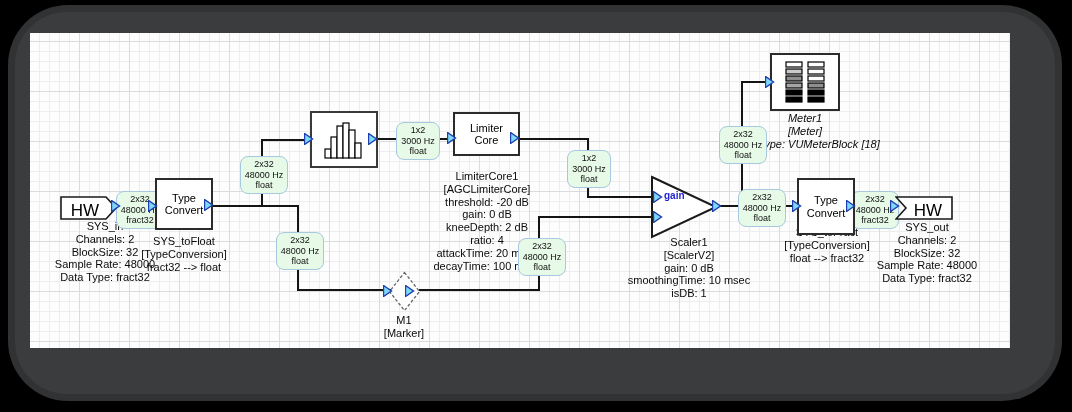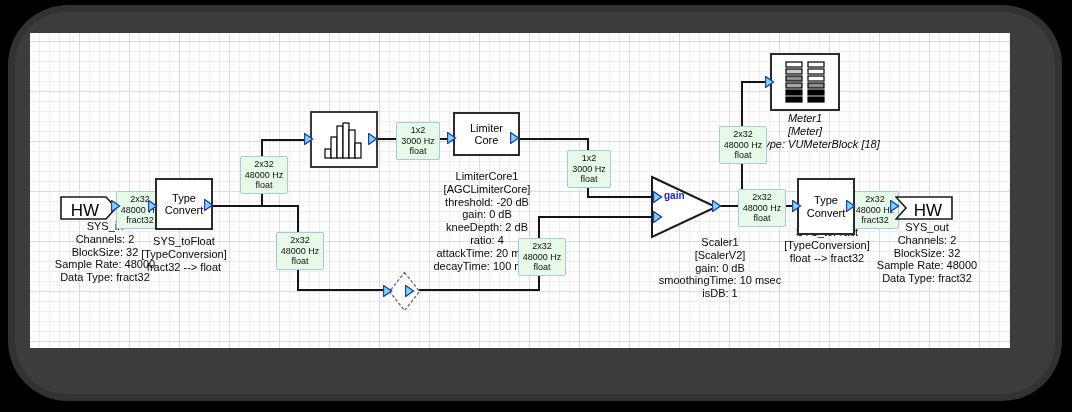--- a/index.html
+++ b/index.html
@@ -15,42 +15,43 @@
       linear-gradient(90deg,#d8dcdf 1px, transparent 1px),
       linear-gradient(#ecedef 1px, transparent 1px),
       linear-gradient(90deg,#ecedef 1px, transparent 1px);
     background-size:50px 50px,50px 50px,10px 10px,10px 10px;
     background-position:-1px 8px,-1px 8px,-1px -2px,-1px -2px;}
   .ann{position:absolute;z-index:2;text-align:center;font-size:11px;line-height:12.8px;
        color:#0a0a0a;white-space:nowrap;}
   .wire{position:absolute;z-index:3;background:#141414;}
   .wlabel{position:absolute;z-index:4;background:#e7f9e7;border:1px solid #a6c9e0;
           font-size:9px;line-height:10.5px;text-align:center;color:#111;
-          padding:2px 3px;white-space:nowrap;border-radius:2px;}
+          padding:2px 3px;white-space:nowrap;border-radius:8px;}
   .block{position:absolute;z-index:5;background:#fff;border:2px solid #2b2b2b;
          display:flex;align-items:center;justify-content:center;box-sizing:border-box;}
   .blocktext{font-size:11px;line-height:12.5px;text-align:center;color:#000;}
   .shape{position:absolute;z-index:5;}
   .shape .svgtext{position:absolute;width:100%;text-align:center;font-size:17px;color:#000;}
   .pin{position:absolute;z-index:6;width:10px;height:12px;}
   .pin polygon{fill:#7fd8f8;stroke:#1d3fb0;stroke-width:1.4;}
   .gainlbl{position:absolute;z-index:6;font-size:10px;color:#2323d6;font-weight:bold;}
   .icon-svg rect{stroke:#000;stroke-width:1.2;}
 </style>
 </head>
 <body>
 
 <div class="stage">
   <div class="frame"></div>
   <div class="canvas"></div>
 
   <div class="ann" style="left:30px;top:220px;width:150px;">SYS_in<br>Channels: 2<br>BlockSize: 32<br>Sample Rate: 48000<br>Data Type: fract32</div>
   <div class="ann" style="left:114px;top:235px;width:140px;">SYS_toFloat<br>[TypeConversion]<br>fract32 --&gt; float</div>
   <div class="ann" style="left:412px;top:170px;width:150px;">LimiterCore1<br>[AGCLimiterCore]<br>threshold: -20 dB<br>gain: 0 dB<br>kneeDepth: 2 dB<br>ratio: 4<br>attackTime: 20 msec<br>decayTime: 100 msec</div>
-  <div class="ann" style="left:609px;top:236px;width:160px;padding-left:31px;">Scaler1<br>[ScalerV2]<br>gain: 0 dB<br>smoothingTime: 10 msec<br>isDB: 1</div>
+  <div class="ann" style="left:364px;top:314px;width:80px;">M1<br>[Marker]</div>
+  <div class="ann" style="left:609px;top:236px;width:160px;">Scaler1<br>[ScalerV2]<br>gain: 0 dB<br>smoothingTime: 10 msec<br>isDB: 1</div>
   <div class="ann" style="left:715px;top:112px;width:180px;font-style:italic;">Meter1<br>[Meter]<br>meterType: VUMeterBlock [18]</div>
   <div class="ann" style="left:757px;top:226px;width:140px;">SYS_toFract<br>[TypeConversion]<br>float --&gt; fract32</div>
   <div class="ann" style="left:852px;top:221px;width:150px;">SYS_out<br>Channels: 2<br>BlockSize: 32<br>Sample Rate: 48000<br>Data Type: fract32</div>
 
   <div class="wire" style="left:117px;top:205px;width:40px;height:2px;"></div>
   <div class="wire" style="left:213px;top:205px;width:86px;height:2px;"></div>
   <div class="wire" style="left:261px;top:139px;width:2px;height:68px;"></div>
   <div class="wire" style="left:261px;top:139px;width:52px;height:2px;"></div>
   <div class="wire" style="left:297px;top:205px;width:2px;height:86px;"></div>
   <div class="wire" style="left:297px;top:289px;width:94px;height:2px;"></div>

